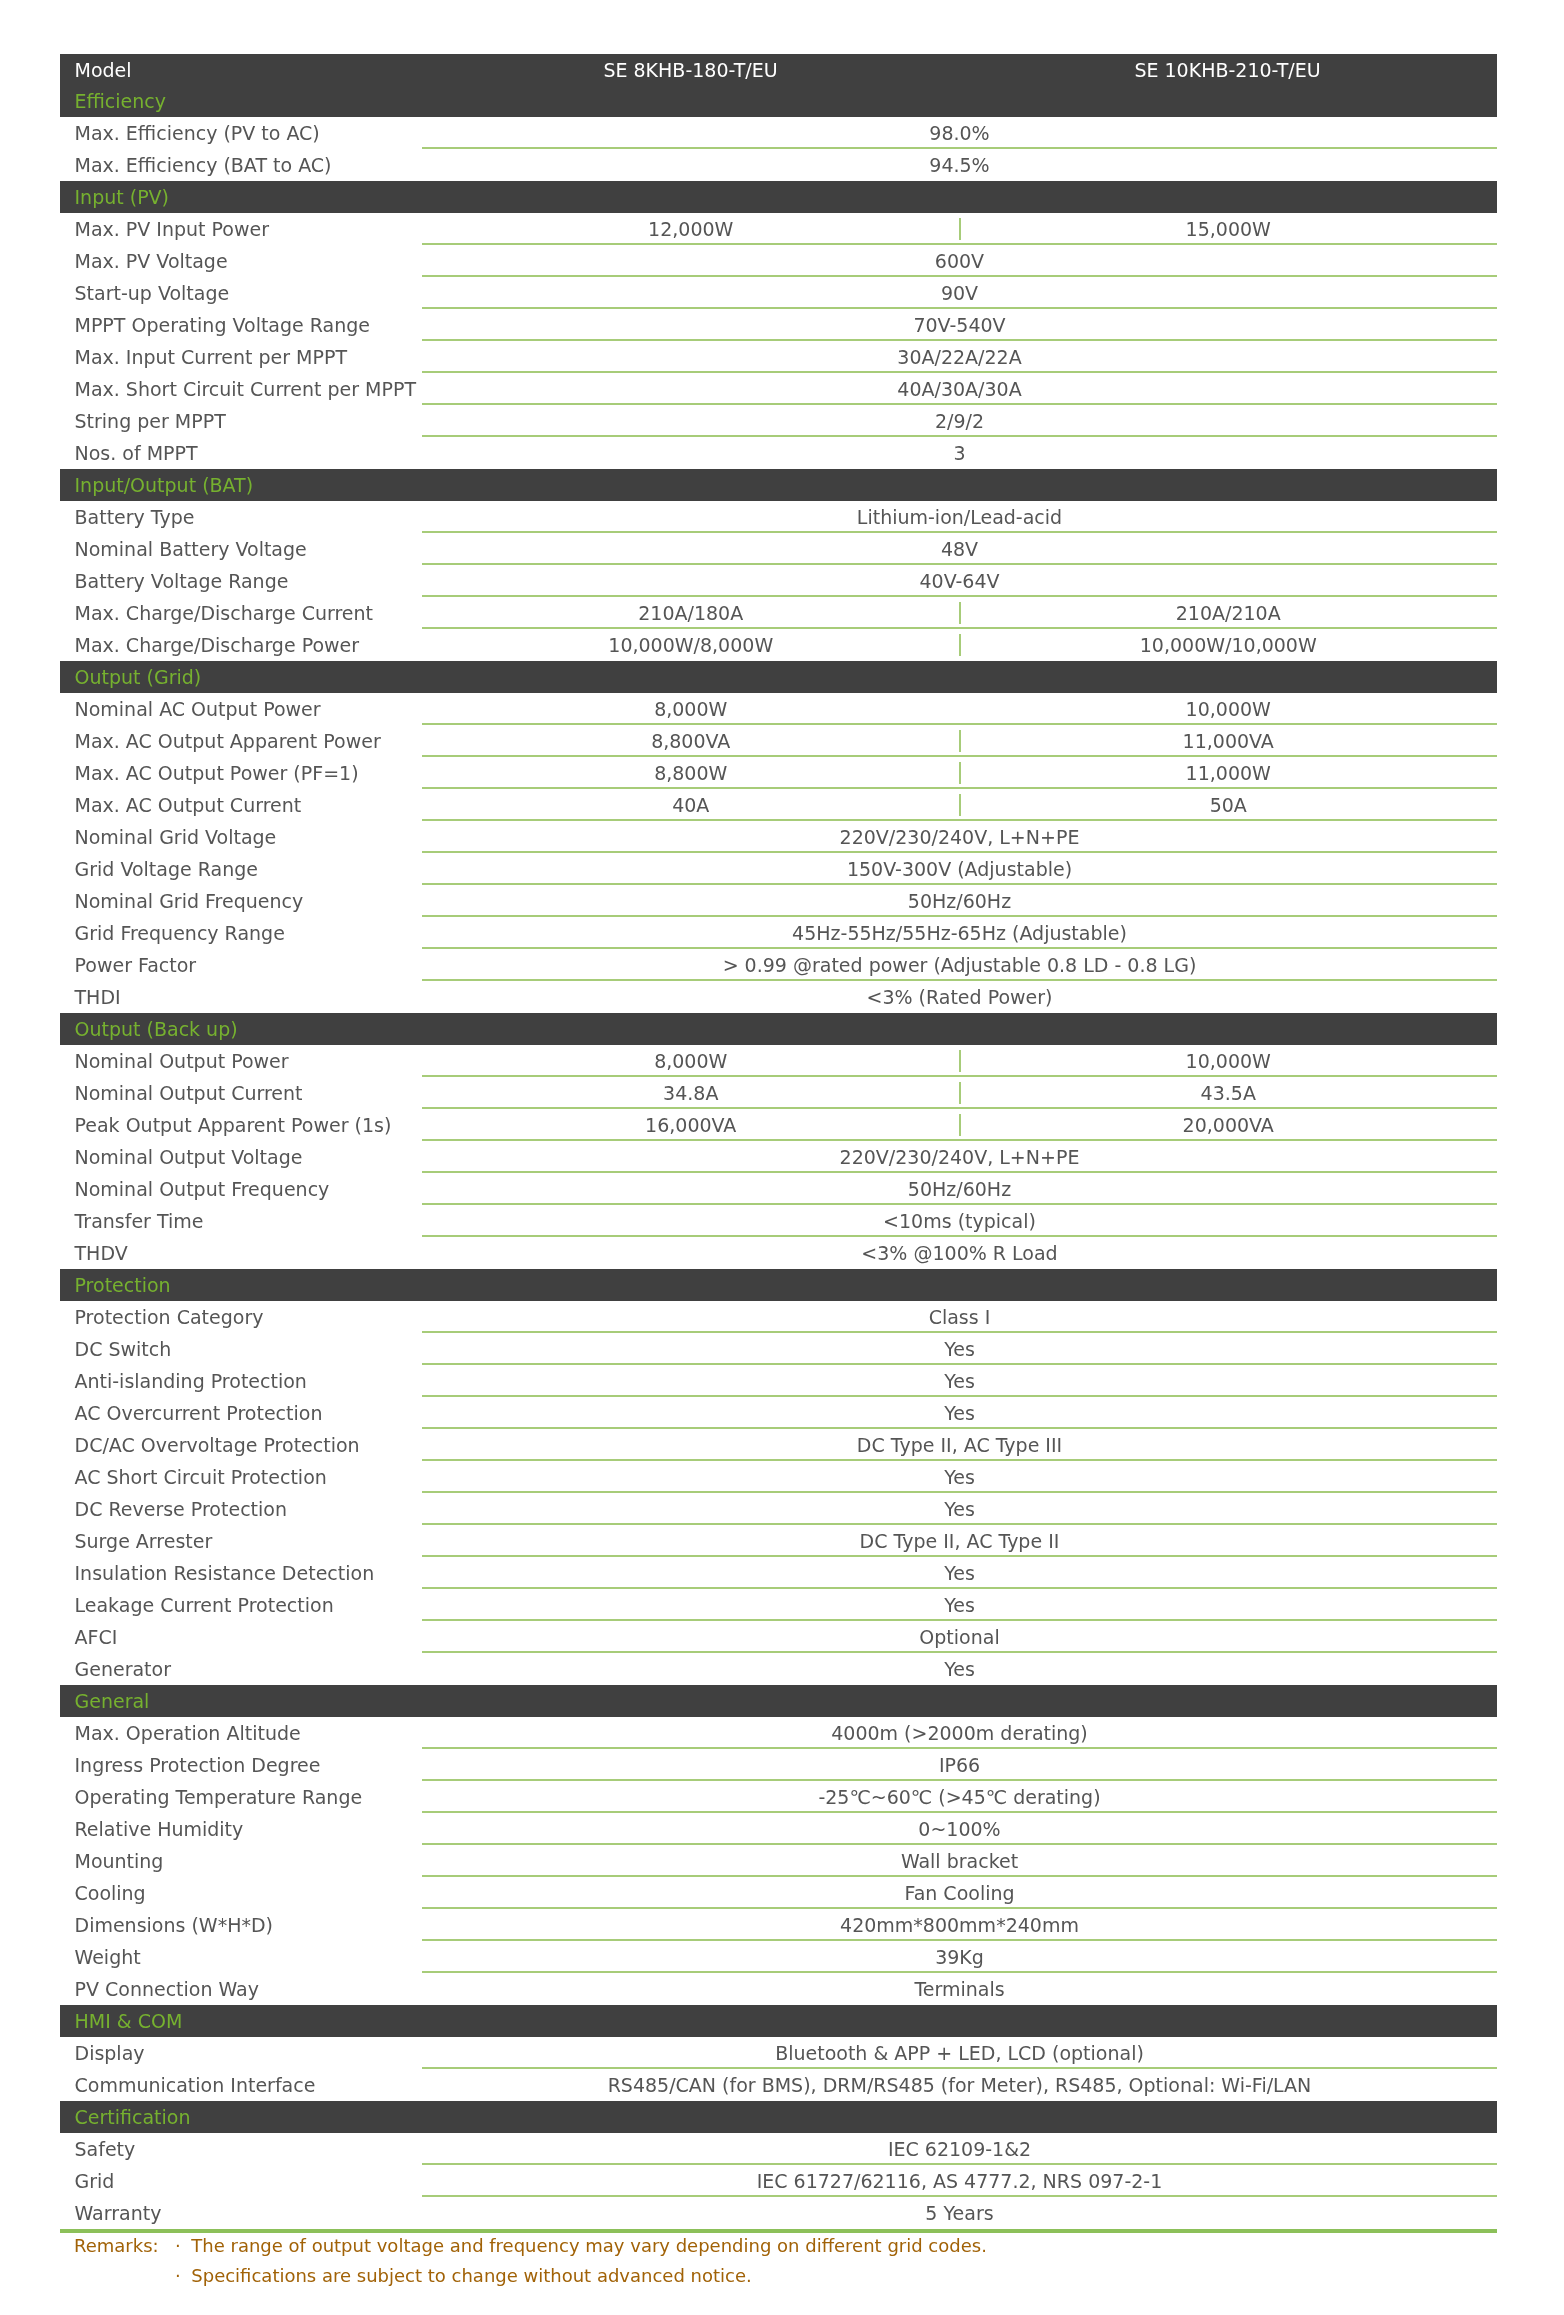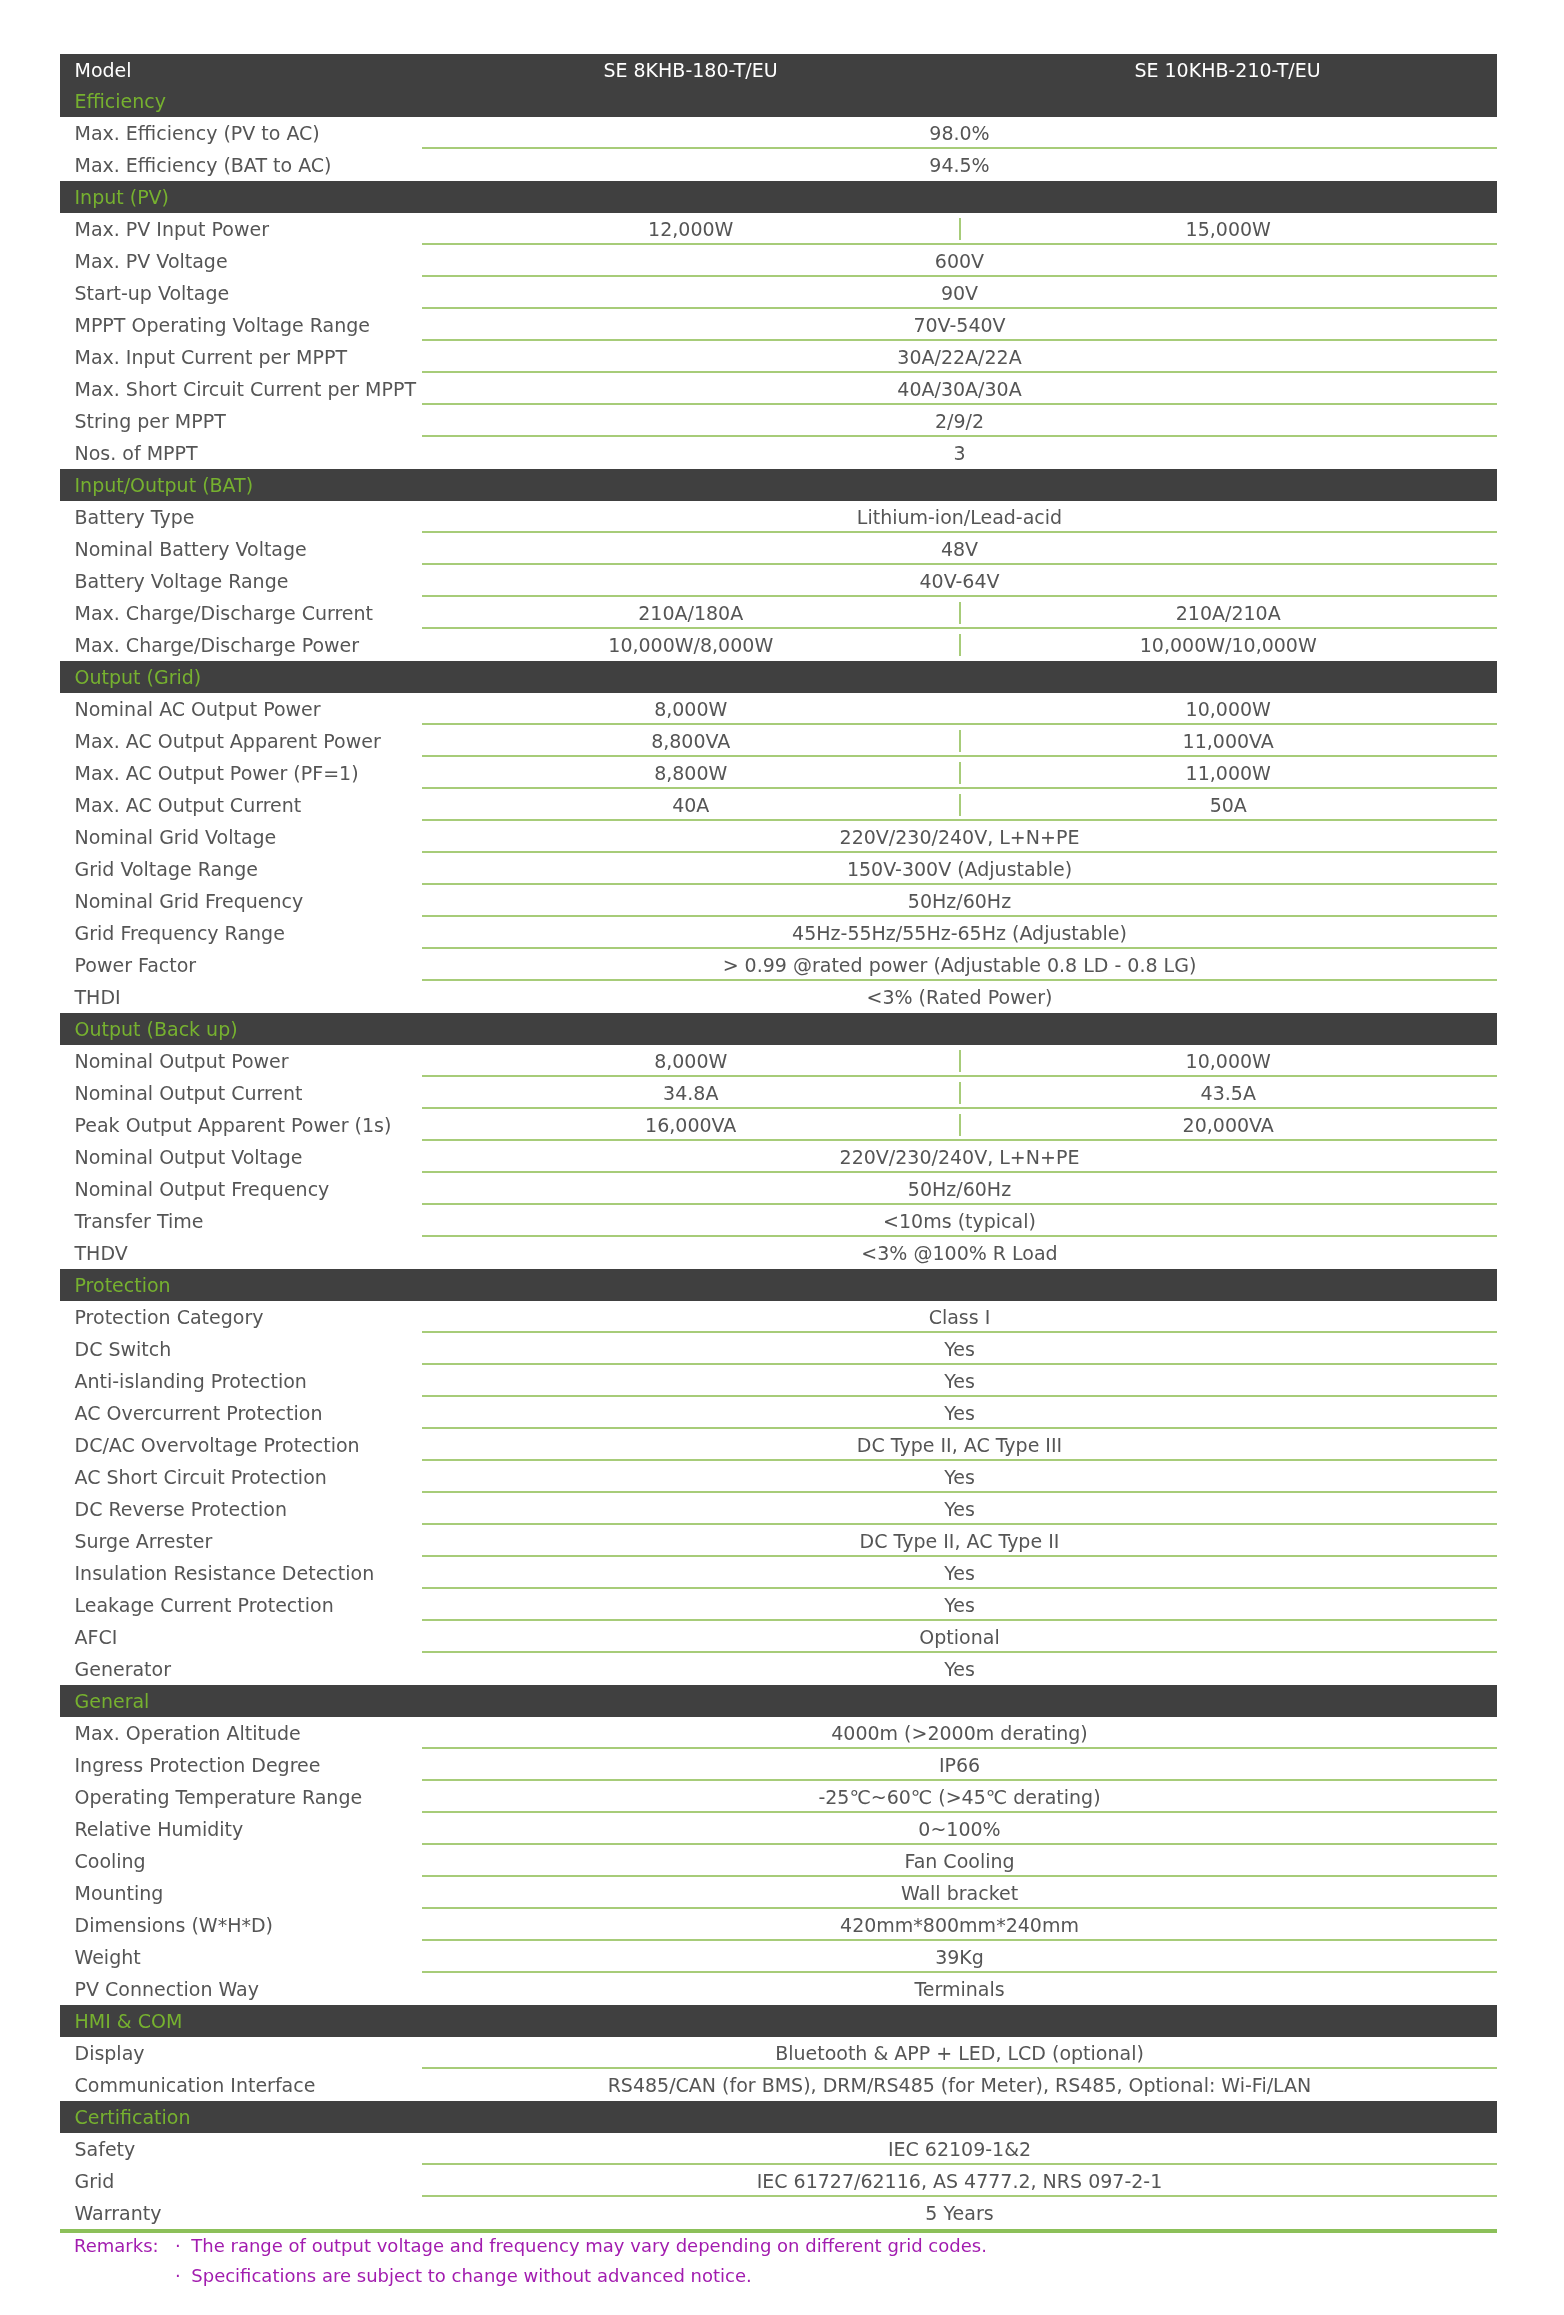--- a/index.html
+++ b/index.html
@@ -11,21 +11,21 @@
   .hdr .c2 { width: 537px; text-align: center; }
   .sec { height: 32px; background: #404040; display: flex; align-items: center; color: #76b12f; font-weight: normal; font-size: 19px; padding-left: 14.5px; box-sizing: border-box; }
   .row { height: 32px; position: relative; display: flex; align-items: center; font-size: 19px; color: #555555; }
   .row .lbl { width: 362px; padding-left: 14.5px; box-sizing: border-box; white-space: nowrap; }
   .row .val { position: absolute; left: 362px; right: 0; top: 0; bottom: 0; display: flex; align-items: center; }
   .row .val .full { width: 100%; text-align: center; }
   .row .val .half { width: 50%; text-align: center; }
   .row.lined::after { content: ""; position: absolute; left: 362px; right: 0; bottom: 0; height: 1.8px; background: #a7cc79; }
   .row.split .divider { position: absolute; left: 537px; top: 5.4px; bottom: 5.4px; width: 1.8px; background: #a7cc79; }
   .bottom-rule { height: 3.6px; background: #8cc05a; }
-  .remarks { position: absolute; left: 74px; top: 2231px; font-size: 18px; color: #a21caf; line-height: 30px; }
+  .remarks { position: absolute; left: 74px; top: 2231px; font-size: 18px; color: #a16207; line-height: 30px; }
   .remarks .rlbl { display: inline-block; width: 101px; }
   .remarks .bullet { display: inline-block; width: 16.3px; }
   .remarks .line2 { padding-left: 101px; }
 </style>
 </head>
 <body>
 
 <div class="table">
   <div class="hdr">
     <div class="c0">Model</div>
@@ -341,29 +341,29 @@
           <div class="full">-25℃~60℃ (&gt;45℃ derating)</div>
         </div>
       </div>
       <div class="row lined">
         <div class="lbl">Relative Humidity</div>
         <div class="val">
           <div class="full">0~100%</div>
         </div>
       </div>
       <div class="row lined">
+        <div class="lbl">Mounting</div>
+        <div class="val">
+          <div class="full">Wall bracket</div>
+        </div>
+      </div>
+      <div class="row lined">
         <div class="lbl">Cooling</div>
         <div class="val">
           <div class="full">Fan Cooling</div>
-        </div>
-      </div>
-      <div class="row lined">
-        <div class="lbl">Mounting</div>
-        <div class="val">
-          <div class="full">Wall bracket</div>
         </div>
       </div>
       <div class="row lined">
         <div class="lbl">Dimensions (W*H*D)</div>
         <div class="val">
           <div class="full">420mm*800mm*240mm</div>
         </div>
       </div>
       <div class="row lined">
         <div class="lbl">Weight</div>

